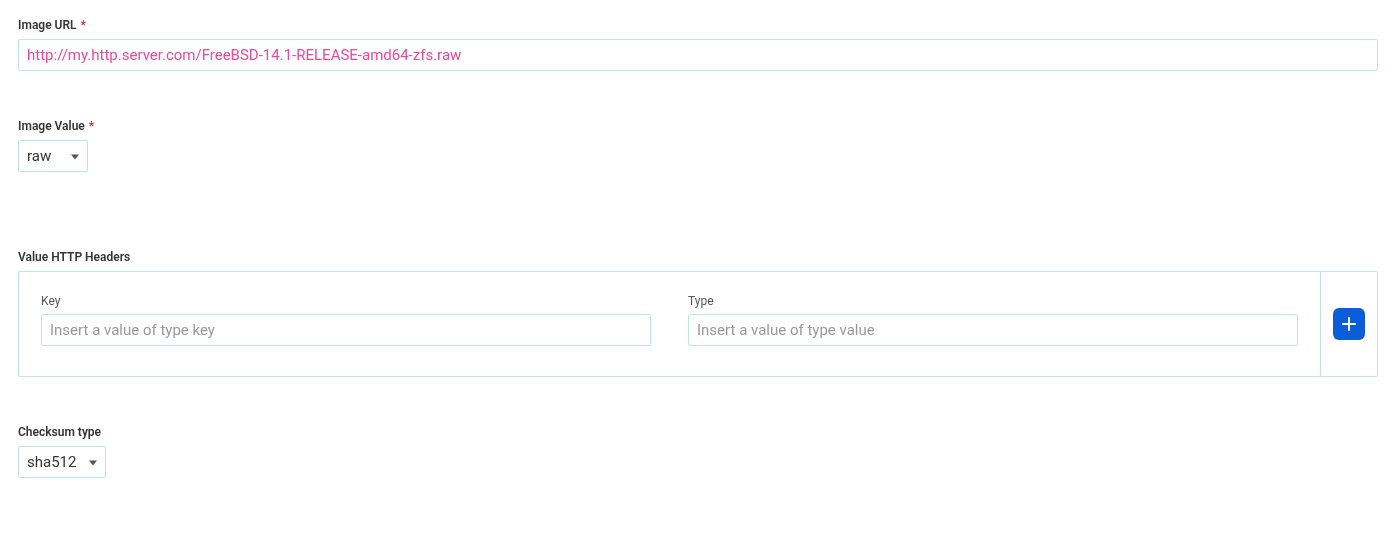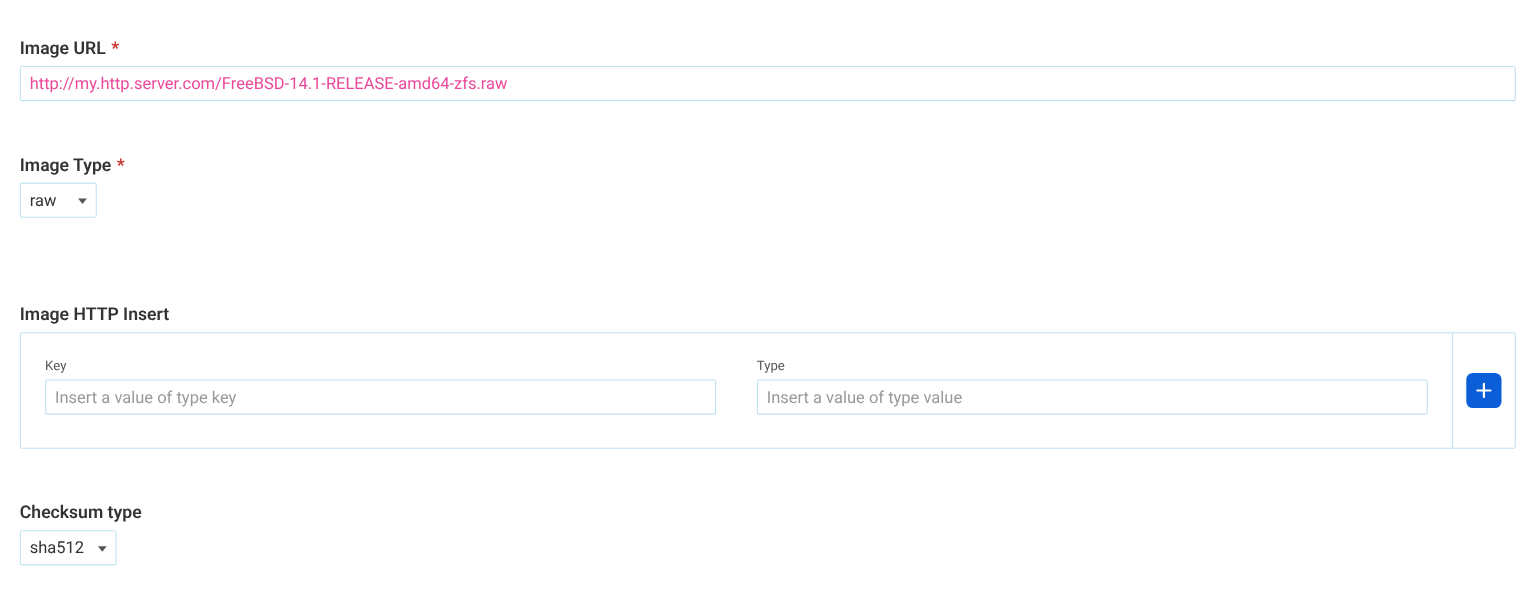--- a/index.html
+++ b/index.html
@@ -12,26 +12,25 @@
       font-size: 14px;
       color: #333;
       background: #fff;
       padding: 18px;
       width: 1396px;
     }
     .form-group {
       margin-bottom: 48px;
     }
     .label {
-      font-size: 16px;
+      font-size: 12px;
       font-weight: 600;
       color: #333;
       display: block;
       margin-bottom: 7px;
-      margin-top: 16px;
     }
     .label .required {
       color: #c9302c;
       margin-left: 1px;
     }
     .text-input {
       width: 100%;
       padding: 6px 8px;
       font-size: 15px;
       color: #ec4899;
@@ -138,32 +137,32 @@
 <div class="form-group">
   <label class="label">
     <span>Image URL</span>
     <span class="required">*</span>
   </label>
   <input type="text" class="text-input" value="http://my.http.server.com/FreeBSD-14.1-RELEASE-amd64-zfs.raw" style="">
 </div>
 
 <div class="form-group" style="margin-bottom: 78px;">
   <label class="label">
-    <span>Image Type</span>
+    <span>Image Value</span>
     <span class="required">*</span>
   </label>
   <div class="select-wrap">
     <select class="select select-raw">
       <option>raw</option>
     </select>
   </div>
 </div>
 
 <div class="form-group">
-  <label class="label">Image HTTP Insert</label>
+  <label class="label">Value HTTP Headers</label>
   <div class="headers-box">
     <div class="headers-fields">
       <div class="header-col">
         <label class="sub-label">Key</label>
         <input type="text" class="text-input" placeholder="Insert a value of type key" style="">
       </div>
       <div class="header-col">
         <label class="sub-label">Type</label>
         <input type="text" class="text-input" placeholder="Insert a value of type value" style="">
       </div>

